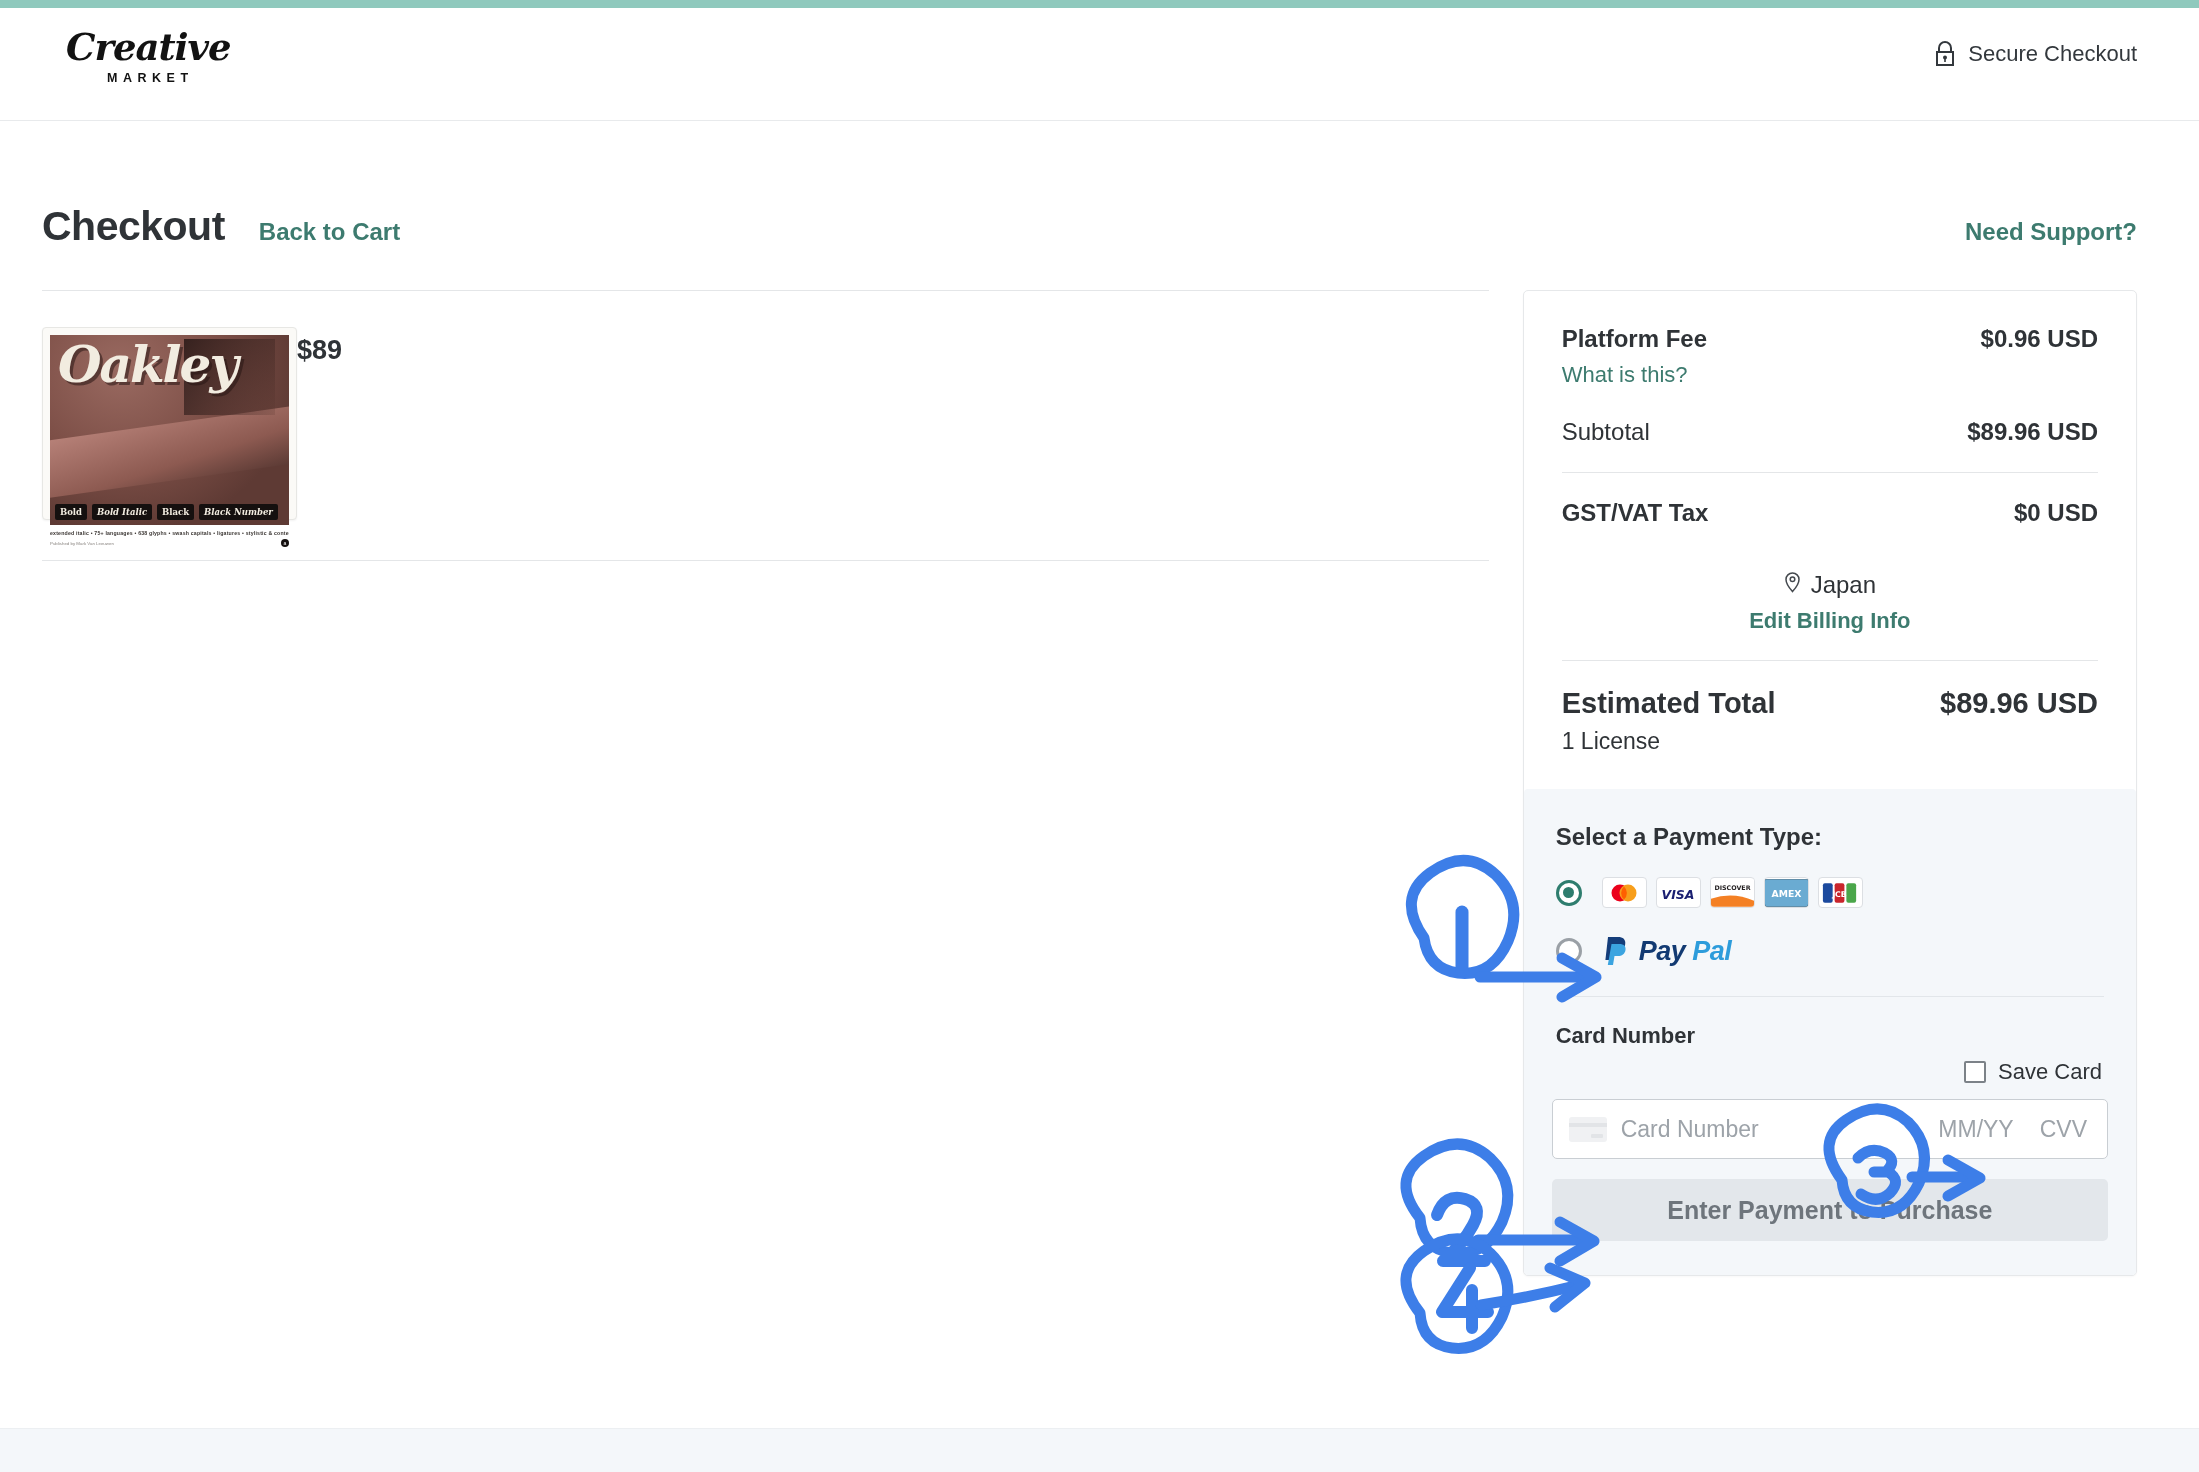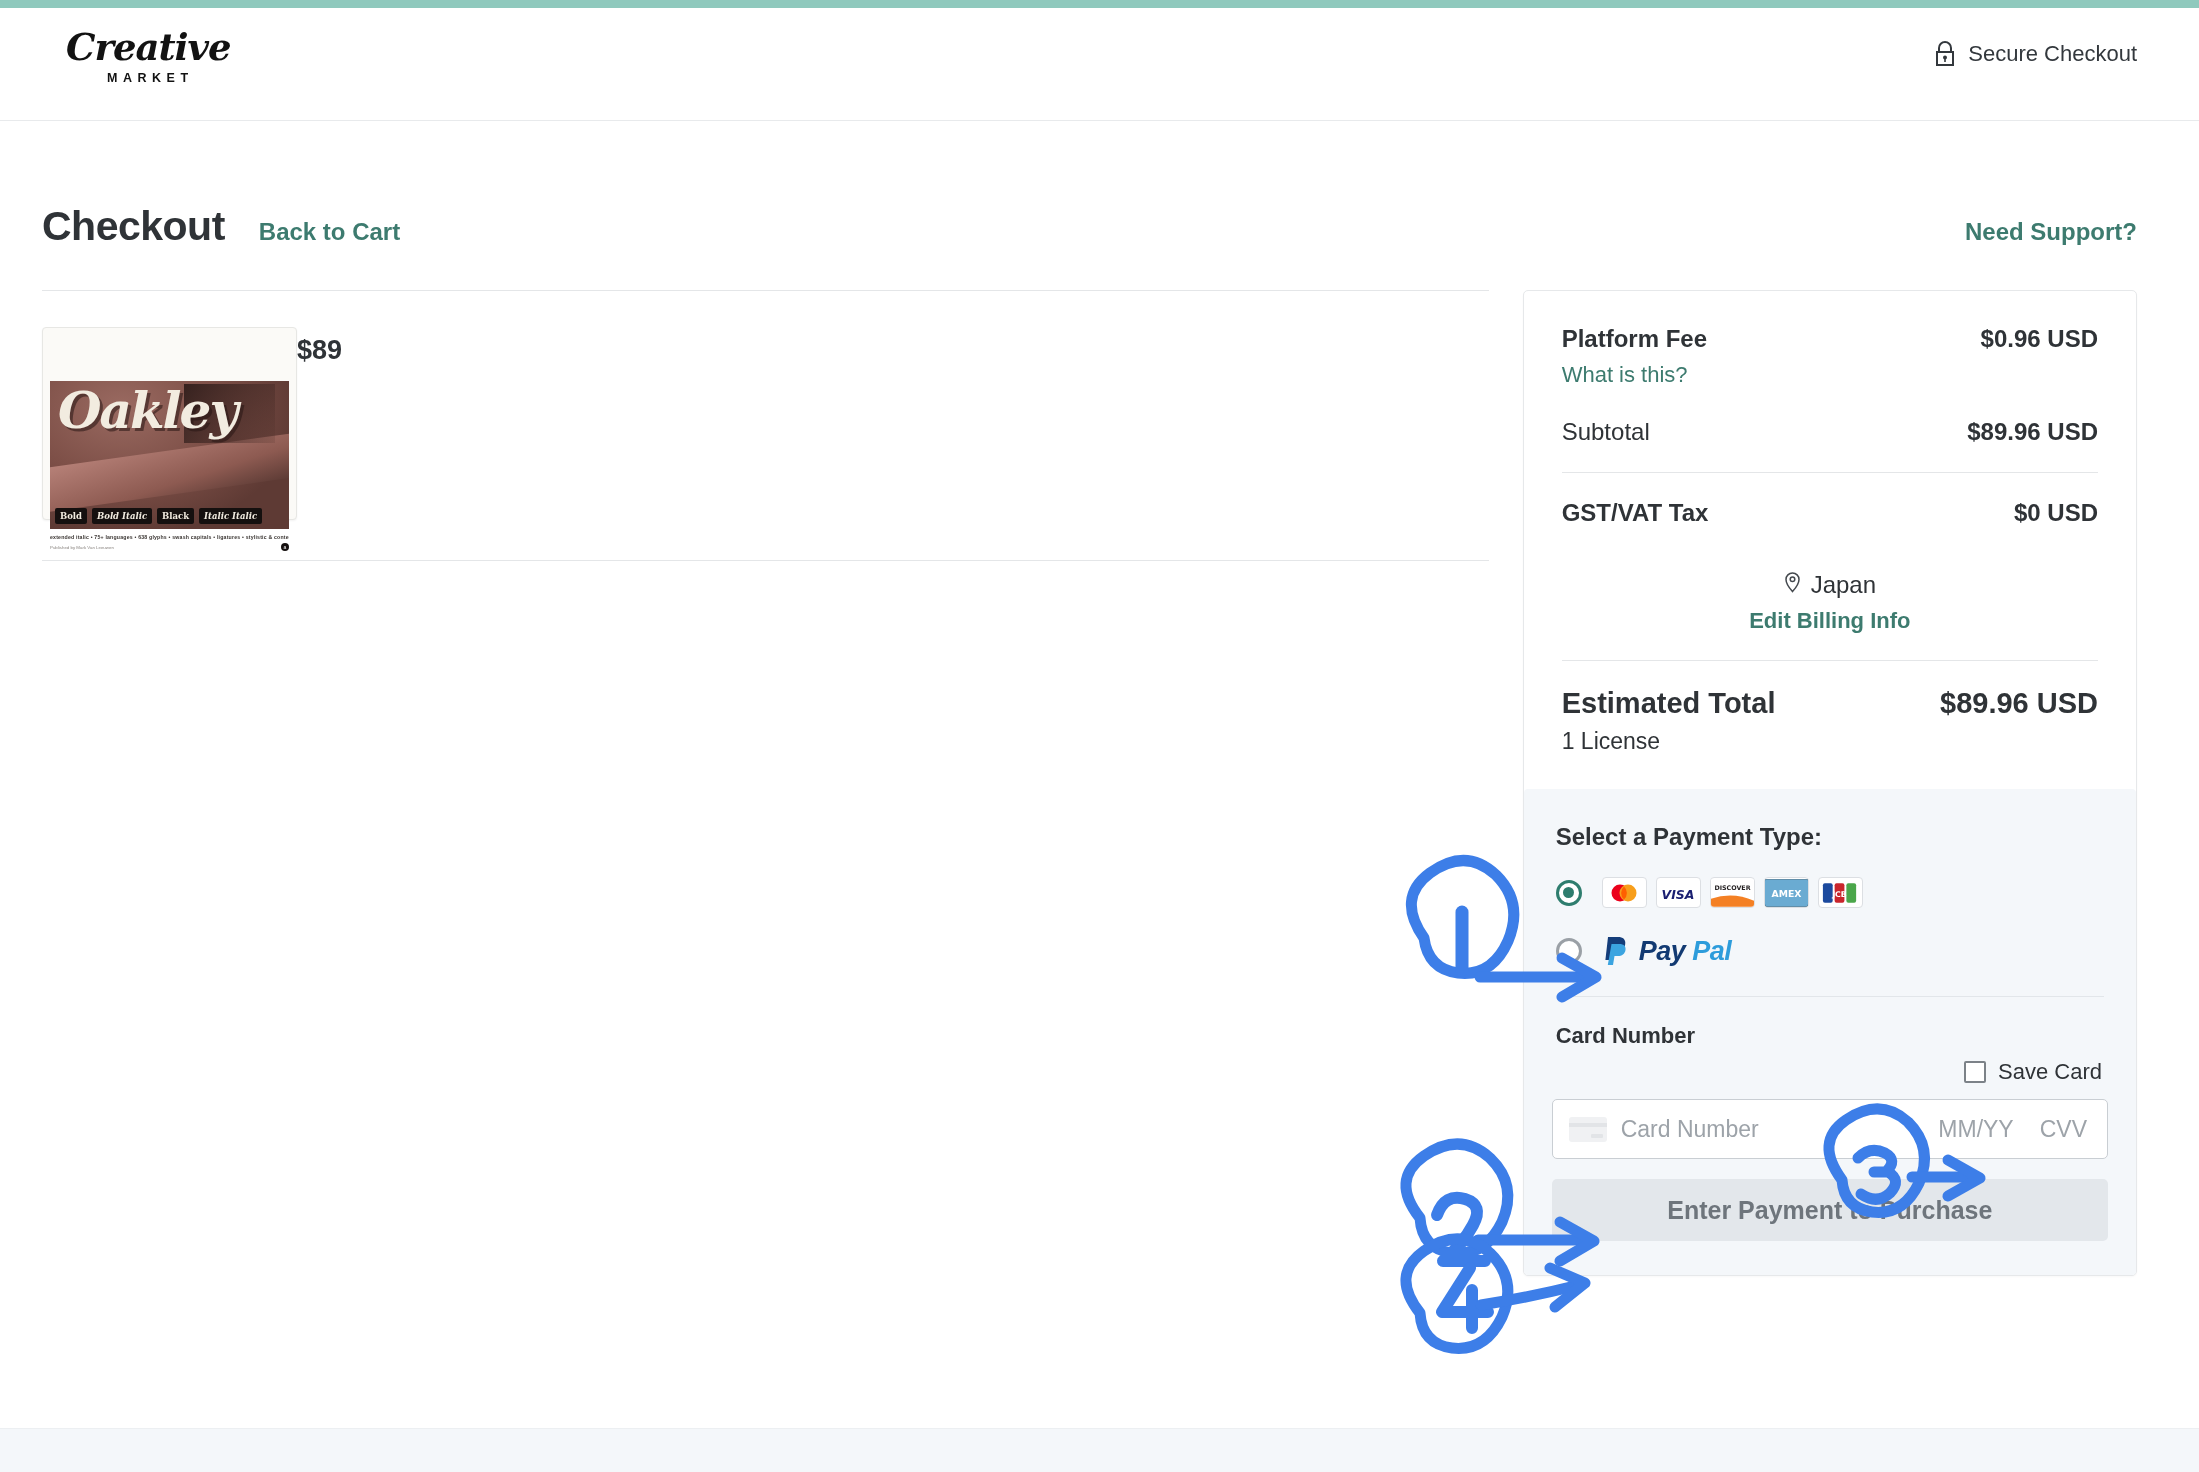--- a/index.html
+++ b/index.html
@@ -110,26 +110,25 @@
     background: #fbfaf7;
     border: 1px solid #e7e7e4;
     border-radius: 4px;
     padding: 7px 7px 4px 7px;
     flex: none;
     box-shadow: 0 1px 2px rgba(0,0,0,0.05);
   }
   .thumb-art {
     position: relative;
     width: 100%;
-    height: 148px;
+    height: 190px;
     overflow: hidden;
     background:
       radial-gradient(ellipse at 30% 18%, #9a6a61 0%, #7d4f47 42%, #5e3a34 75%),
       #6b433c;
-    margin-top: 46px;
   }
   .thumb-art::before {
     content: "";
     position: absolute;
     left: -10%;
     top: 46%;
     width: 130%;
     height: 30%;
     background: linear-gradient(170deg, #b9837a 0%, #8d5a51 60%, #50332e 100%);
     transform: rotate(-8deg);
@@ -375,21 +374,21 @@
     <div class="cart-divider"></div>
 
     <div class="cart-item">
       <div class="thumb">
         <div class="thumb-art">
           <div class="thumb-word">Oakley</div>
           <div class="thumb-styles">
             <span class="style-pill">Bold</span>
             <span class="style-pill ital">Bold Italic</span>
             <span class="style-pill">Black</span>
-            <span class="style-pill ital">Italic Italic</span>
+            <span class="style-pill ital">Black Number</span>
           </div>
         </div>
         <div class="thumb-meta">extended italic • 75+ languages • 638 glyphs • swash capitals • ligatures • stylistic &amp; contextual alternates</div>
         <div class="thumb-foot">
           <span class="thumb-foot-txt">Published by Mark Van Leeuwen</span>
           <span class="thumb-dot">a</span>
         </div>
       </div>
 
 

